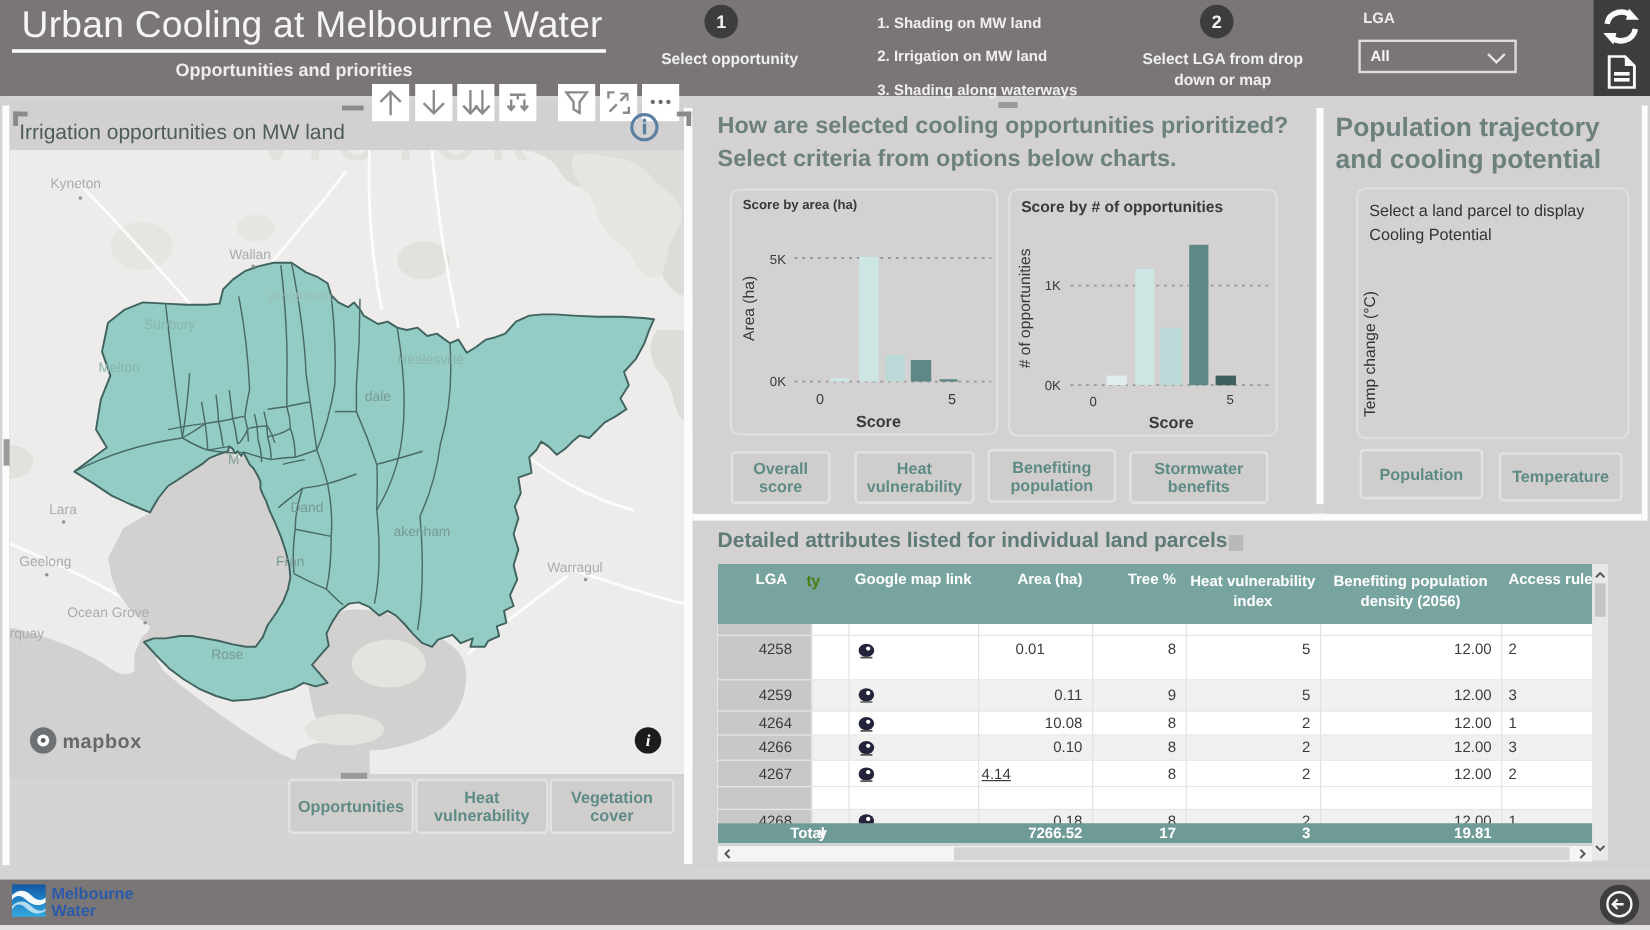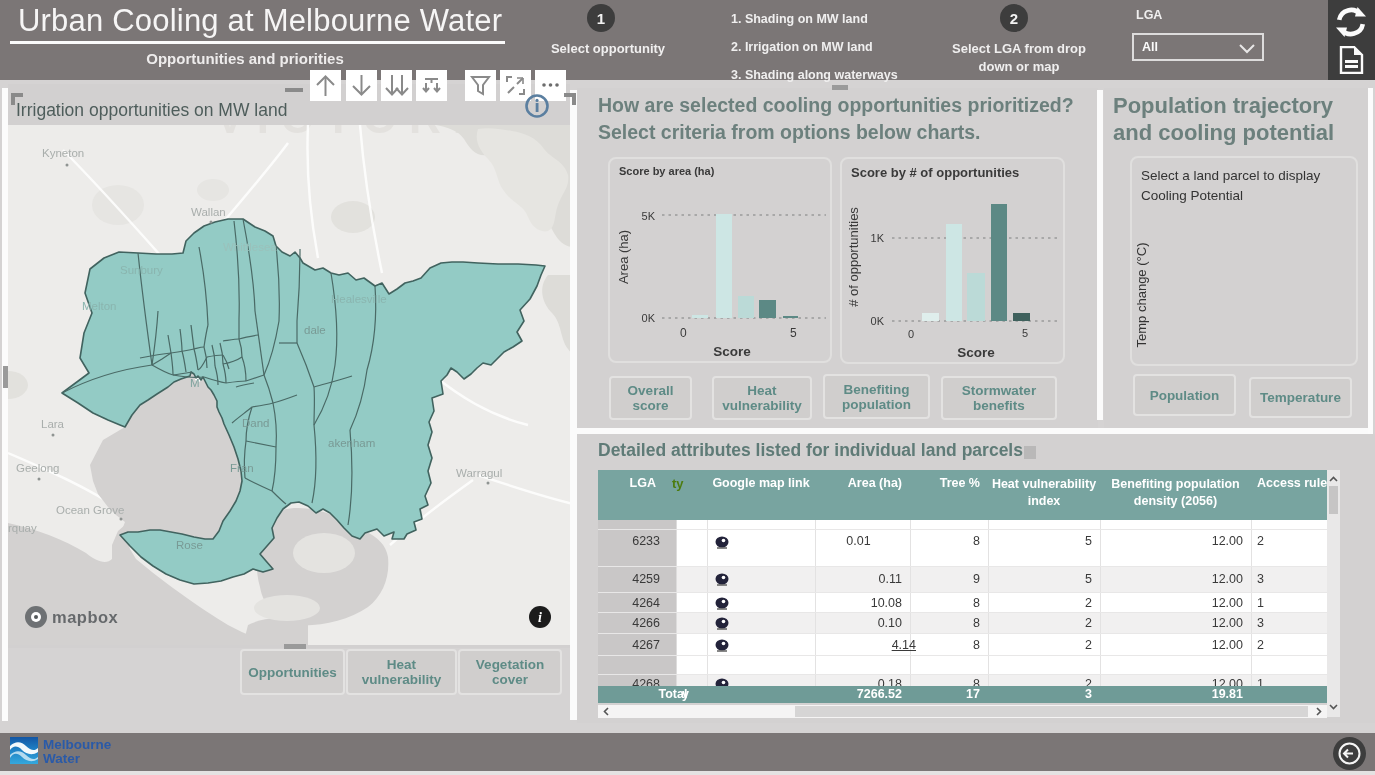--- a/index.html
+++ b/index.html
@@ -353,21 +353,21 @@
   <div class="abs" style="left:653px;top:50px;width:1px;height:166px;background:#e3e2e2;"></div>
 
   <div class="abs" style="left:0;top:59px;width:729px;height:1px;background:#e8e7e7;"></div>
   <div class="abs" style="left:0;top:96px;width:729px;height:1px;background:#e8e7e7;"></div>
   <div class="abs" style="left:0;top:122px;width:729px;height:1px;background:#e8e7e7;"></div>
   <div class="abs" style="left:0;top:142px;width:729px;height:1px;background:#e8e7e7;"></div>
   <div class="abs" style="left:0;top:163px;width:729px;height:1px;background:#e8e7e7;"></div>
   <div class="abs" style="left:0;top:185px;width:729px;height:1px;background:#e8e7e7;"></div>
   <div class="abs" style="left:0;top:204px;width:729px;height:1px;background:#e8e7e7;"></div>
 
-  <div class="abs" style="left:0;top:64px;width:62px;text-align:right;padding-right:8px;">6233</div>
+  <div class="abs" style="left:0;top:64px;width:62px;text-align:right;padding-right:8px;">4258</div>
   <svg class="abs" style="left:116px;top:66px;" width="18" height="15" viewBox="0 0 18 15">
         <ellipse cx="8" cy="6" rx="6.5" ry="5.5" fill="#23233a"></ellipse>
         <circle cx="9.5" cy="4.5" r="1.8" fill="#fff"></circle>
         <path d="M3 12 L13 12" stroke="#555" stroke-width="1.4"></path>
       </svg>
   <div class="abs" style="left:217px;top:64px;width:87px;text-align:center;padding-right:8px;">0.01</div>
   <div class="abs" style="left:312px;top:64px;width:70px;text-align:right;padding-right:8px;">8</div>
   <div class="abs" style="left:390px;top:64px;width:104px;text-align:right;padding-right:8px;">5</div>
   <div class="abs" style="left:502px;top:64px;width:143px;text-align:right;padding-right:8px;">12.00</div>
   <div class="abs" style="left:659px;top:64px;">2</div>
@@ -407,21 +407,21 @@
   <div class="abs" style="left:390px;top:146px;width:104px;text-align:right;padding-right:8px;">2</div>
   <div class="abs" style="left:502px;top:146px;width:143px;text-align:right;padding-right:8px;">12.00</div>
   <div class="abs" style="left:659px;top:146px;">3</div>
 
   <div class="abs" style="left:0;top:168px;width:62px;text-align:right;padding-right:8px;">4267</div>
   <svg class="abs" style="left:116px;top:169px;" width="18" height="15" viewBox="0 0 18 15">
         <ellipse cx="8" cy="6" rx="6.5" ry="5.5" fill="#23233a"></ellipse>
         <circle cx="9.5" cy="4.5" r="1.8" fill="#fff"></circle>
         <path d="M3 12 L13 12" stroke="#555" stroke-width="1.4"></path>
       </svg>
-  <div class="abs" style="left:231px;top:168px;width:87px;text-align:right;padding-right:8px;text-decoration:underline;">4.14</div>
+  <div class="abs" style="left:220px;top:168px;width:87px;text-align:left;padding-right:8px;text-decoration:underline;">4.14</div>
   <div class="abs" style="left:312px;top:168px;width:70px;text-align:right;padding-right:8px;">8</div>
   <div class="abs" style="left:390px;top:168px;width:104px;text-align:right;padding-right:8px;">2</div>
   <div class="abs" style="left:502px;top:168px;width:143px;text-align:right;padding-right:8px;">12.00</div>
   <div class="abs" style="left:659px;top:168px;">2</div>
 
   <div class="abs" style="left:0;top:207px;width:62px;text-align:right;padding-right:8px;">4268</div>
   <svg class="abs" style="left:116px;top:208px;" width="18" height="15" viewBox="0 0 18 15">
         <ellipse cx="8" cy="6" rx="6.5" ry="5.5" fill="#23233a"></ellipse>
         <circle cx="9.5" cy="4.5" r="1.8" fill="#fff"></circle>
       </svg>

